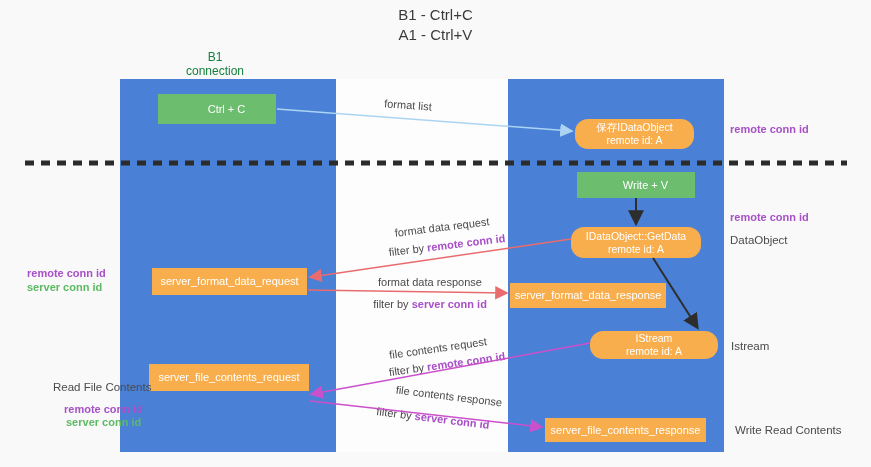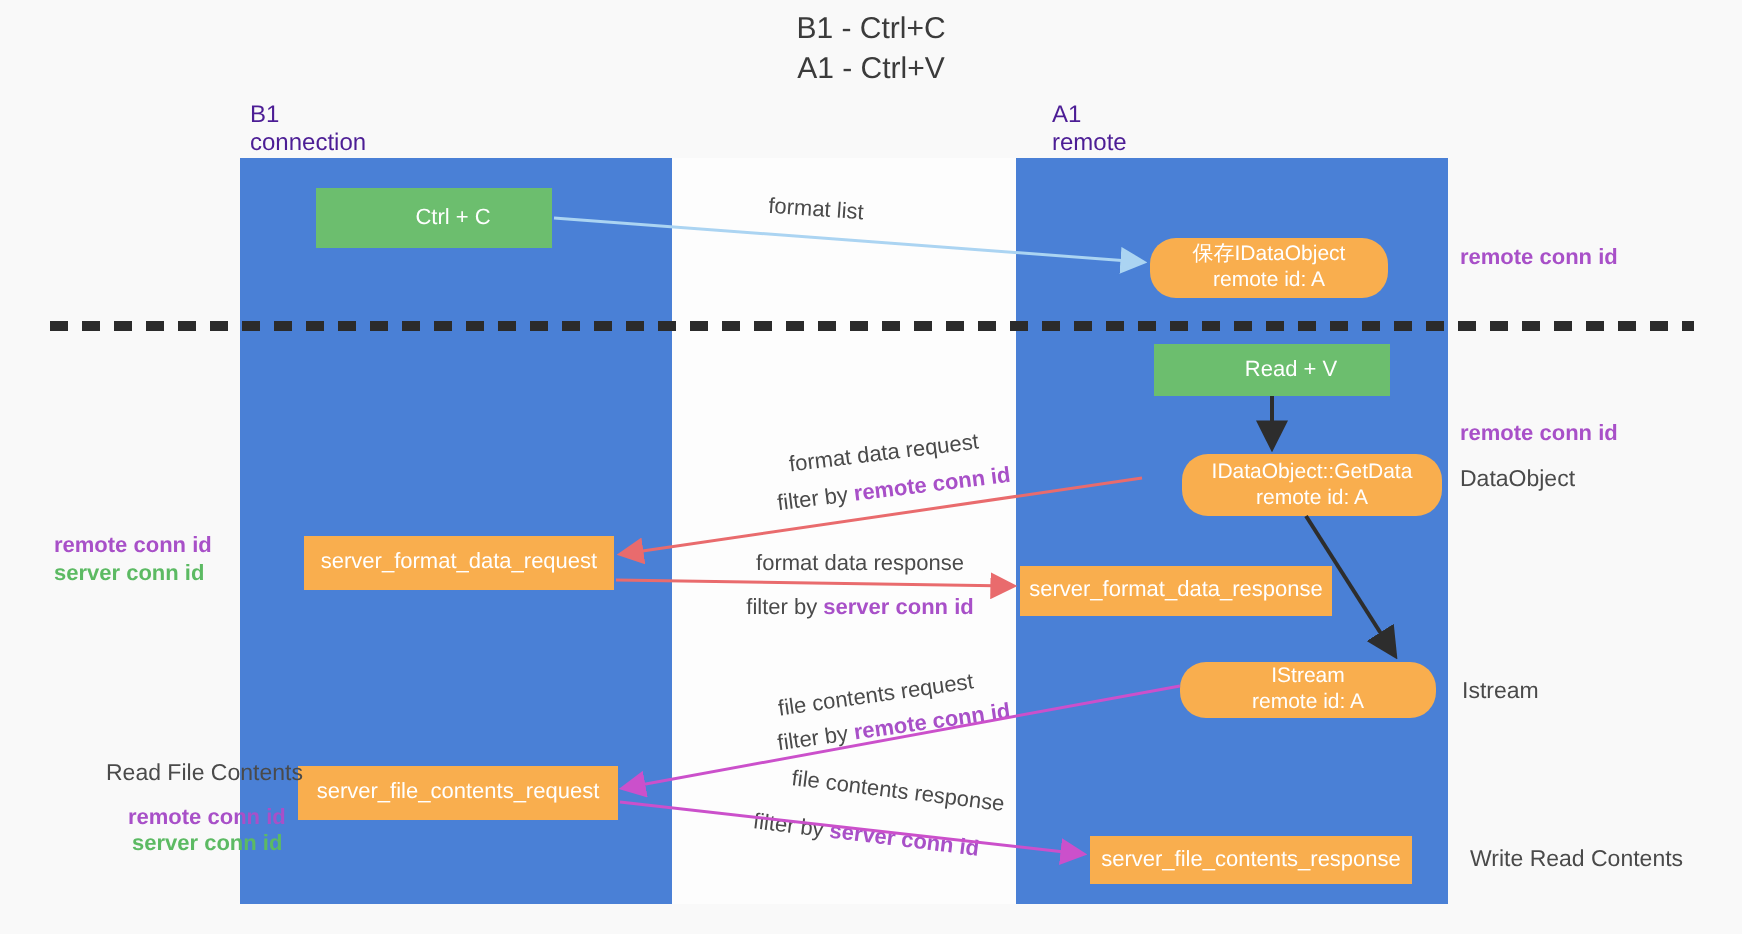--- a/index.html
+++ b/index.html
@@ -4,22 +4,22 @@
 <style>
   * { margin:0; padding:0; box-sizing:border-box; }
   body { background:#f9f9f9; font-family:"Liberation Sans", sans-serif; }
   .canvas { position:relative; width:871px; height:467px; background:#f9f9f9; overflow:hidden; }
   .gap-strip { position:absolute; left:336px; top:79px; width:172px; height:373px; background:#fdfdfd; }
   .col { position:absolute; top:79px; width:216px; height:373px; background:#4a80d6; }
   .col-left  { left:120px; }
   .col-right { left:508px; }
   .title { position:absolute; top:5px; left:0; width:100%; text-align:center;
            font-size:15px; line-height:20px; color:#3b3b3b; }
-  .col-header { position:absolute; top:51px; width:180px; 
-                font-size:12px; line-height:13.5px; color:#4c1d95; }
+  .col-header { position:absolute; top:51px; width:180px; text-align:center;
+                font-size:12px; line-height:13.5px; color:#15803d; }
   .node { position:absolute; display:flex; flex-direction:column; align-items:center;
           justify-content:center; color:#fff; font-size:11px; line-height:13px;
           text-align:center; white-space:nowrap; z-index:3; }
   .node.small { font-size:10.5px;border-radius:13px; }
   .orange { background:#f9ae4e; }
   .green  { background:#6cbe6e;padding-left:19px; }
   .lbl { position:absolute; font-size:11px; color:#4a4a4a; white-space:nowrap; z-index:4; }
   .lbl.center { text-align:center; }
   .side { font-size:11.5px; }
   .purple { color:#a850c8; font-weight:bold; }
@@ -33,61 +33,57 @@
 
   <div class="title">
     <div>B1 - Ctrl+C</div>
     <div>A1 - Ctrl+V</div>
   </div>
 
   <div class="col-header" style="left:125px;">
     <div>B1</div>
     <div>connection</div>
   </div>
-  <div class="col-header" style="left:526px;">
-    <div>A1</div>
-    <div>remote</div>
-  </div>
 
   <div class="gap-strip"></div>
   <div class="col col-left"></div>
   <div class="col col-right"></div>
 
   <div class="node green" style="left:158px;top:94px;width:118px;height:30px;">
     <span>Ctrl + C</span>
   </div>
 
   <div class="node orange small" style="left:575px;top:119px;width:119px;height:30px;">
     <span>保存IDataObject</span>
     <span>remote id: A</span>
   </div>
 
   <div class="node green" style="left:577px;top:172px;width:118px;height:26px;">
-    <span>Read + V</span>
+    <span>Write + V</span>
   </div>
 
-  <div class="node orange small" style="left:571px;top:227px;width:130px;height:31px;margin-left:20px;">
+  <div class="node orange small" style="left:571px;top:227px;width:130px;height:31px;">
     <span>IDataObject::GetData</span>
     <span>remote id: A</span>
   </div>
 
   <div class="node orange" style="left:510px;top:283px;width:156px;height:25px;">
     <span>server_format_data_response</span>
   </div>
 
   <div class="node orange" style="left:152px;top:268px;width:155px;height:27px;">
     <span>server_format_data_request</span>
   </div>
 
   <div class="node orange small" style="left:590px;top:331px;width:128px;height:28px;">
     <span>IStream</span>
     <span>remote id: A</span>
   </div>
 
-  <div class="node orange" style="left:149px;top:383px;width:160px;height:27px;">
+  <div class="node orange" style="left:149px;top:364px;width:160px;height:27px;">
     <span>server_file_contents_request</span>
   </div>
 
   <div class="node orange" style="left:545px;top:418px;width:161px;height:24px;">
     <span>server_file_contents_response</span>
   </div>
 
   <div class="lbl center" style="left:348px;top:99px;width:120px;transform:rotate(4deg);">format list</div>
 
   <div class="lbl center" style="left:362px;top:221px;width:160px;transform:rotate(-7deg);">format data request</div>

